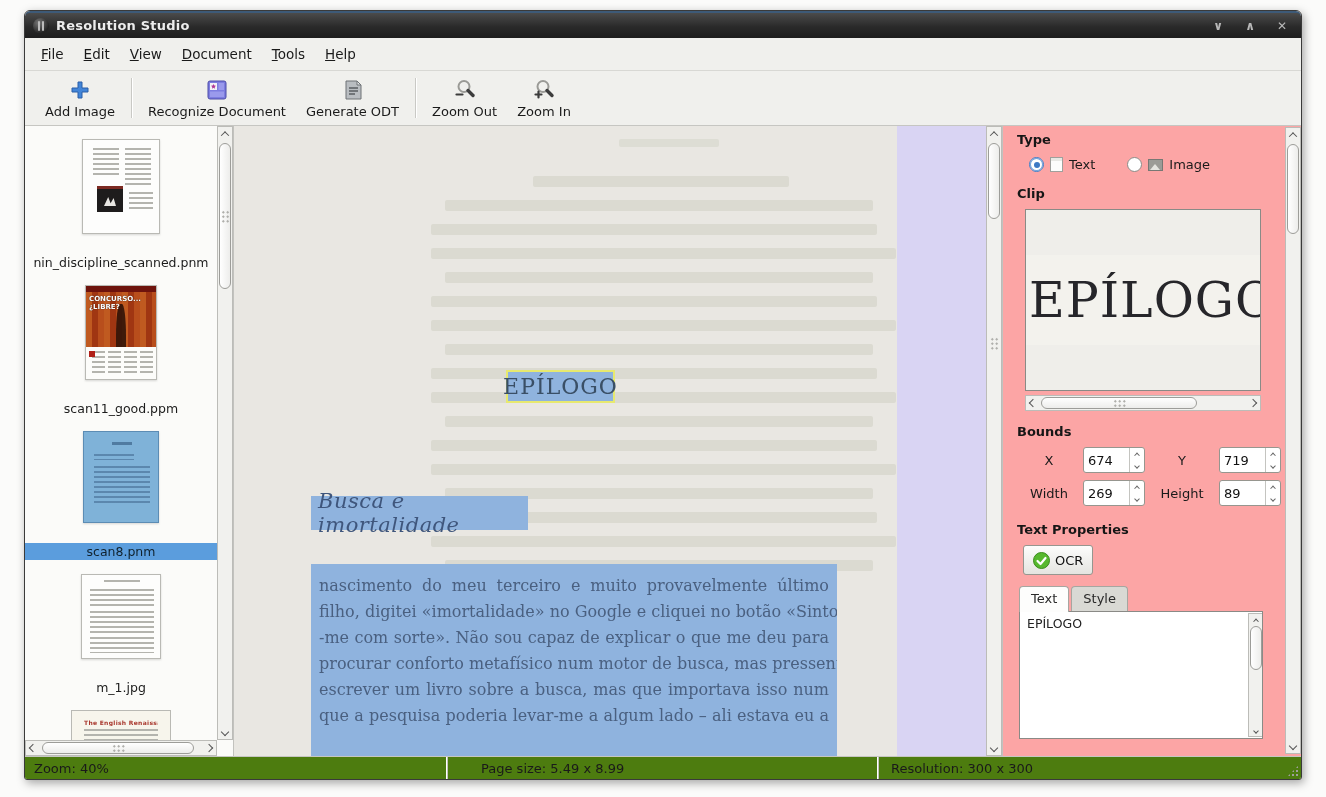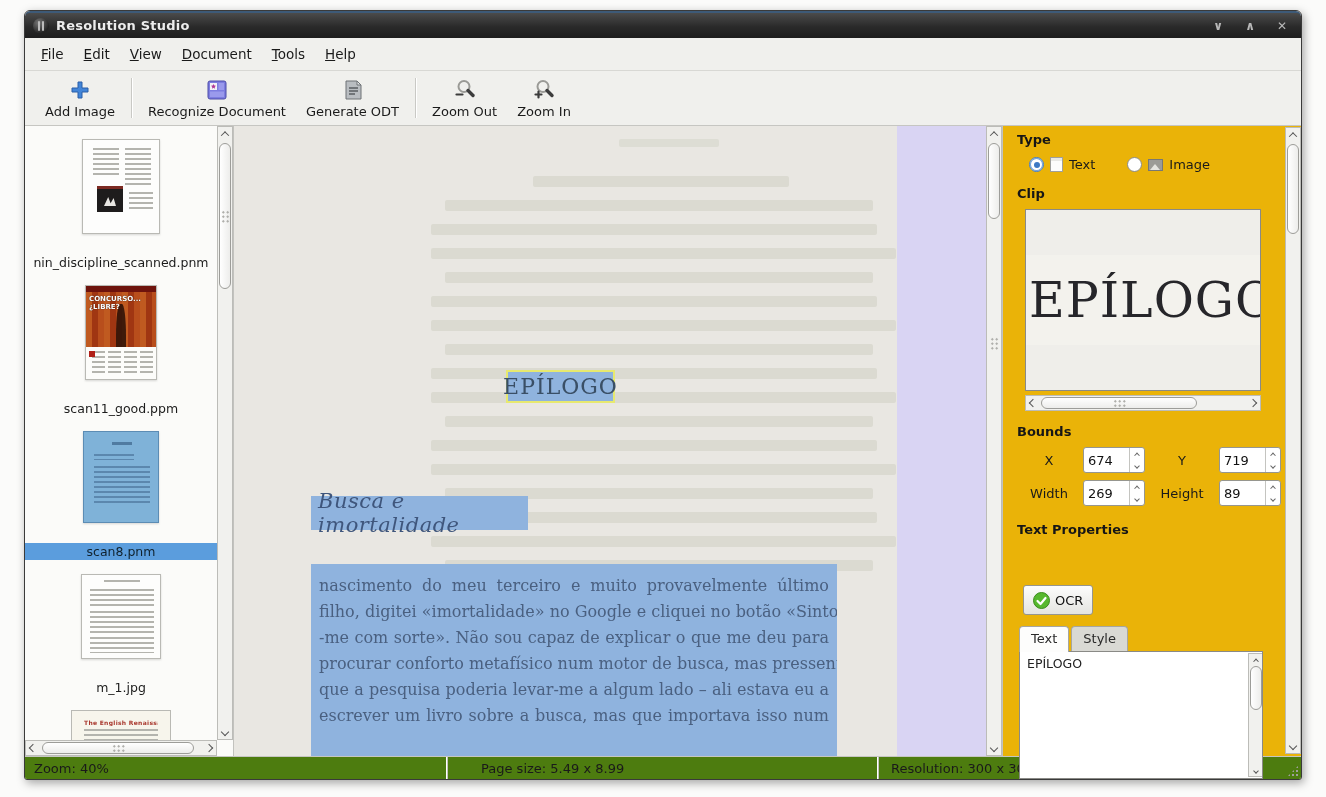--- a/index.html
+++ b/index.html
@@ -115,21 +115,21 @@
   .box-title { left:272px; top:244px; width:109px; height:33px; border:2px solid var(--highlight-border-selected,#e7e96f);
     font-family:"DejaVu Serif","Liberation Serif",serif; font-size:22px; color:#3a4f66; display:flex; align-items:center; justify-content:center; letter-spacing:1px; }
   .box-heading { left:77px; top:370px; width:217px; height:34px;
     font-family:"DejaVu Serif","Liberation Serif",serif; font-style:italic; font-size:21px; color:#3f567c; display:flex; align-items:center; padding-left:7px; letter-spacing:.5px; }
   .box-para { left:77px; top:438px; width:526px; bottom:0; padding:9px 8px 0 8px; overflow:hidden;
     font-family:"DejaVu Serif","Liberation Serif",serif; font-size:16px; color:#4a6080; }
   .para-line { line-height:26px; text-align:justify; text-align-last:justify; white-space:nowrap; }
   .para-line.first { padding-left:42px; }
 
   
-  .panel { flex:0 0 286px; position:relative; background:#eab308; border-left:1px solid #c2c2be; padding:6px 20px 0 14px; }
+  .panel { flex:0 0 286px; position:relative; background:#fca5a5; border-left:1px solid #c2c2be; padding:6px 20px 0 14px; }
   .sec-head { font-size:13px; font-weight:bold; color:#161616; margin-bottom:8px; }
   .radio-row { display:flex; align-items:center; margin:10px 0 14px 12px; gap:6px; }
   .radio { width:15px; height:15px; border-radius:50%; background:#fff; border:1px solid #8c8c88; position:relative; flex:0 0 15px; }
   .radio.on { border-color:#3d79c4; box-shadow:inset 0 0 0 1px #6fa0d8; }
   .radio.on::after { content:""; position:absolute; left:3.5px; top:3.5px; width:6px; height:6px; border-radius:50%; background:var(--accent-radio,#3d79c4); }
   .radio-label { font-size:13px; color:#1a1a1a; margin-right:26px; }
   .mini-doc { width:13px; height:15px; background:#fdfdfc; border:1px solid #a0a09c; box-shadow:inset 0 3px 0 #e8e8e4; }
   .mini-img { width:15px; height:12px; background:#9b9b97; border:1px solid #787874; position:relative; overflow:hidden; }
   .mini-img::after { content:""; position:absolute; left:1px; bottom:0; border-left:5px solid transparent; border-right:5px solid transparent; border-bottom:6px solid #e4e4e0; }
 
@@ -143,21 +143,21 @@
   .spin { height:26px; background:#fff; border:1px solid #96968f; border-radius:3px; display:flex; align-items:stretch; overflow:hidden; }
   .spin input { border:none; outline:none; width:100%; min-width:0; font-size:13px; padding:0 4px; font-family:inherit; background:transparent; color:#111; }
   .spin-btns { flex:0 0 15px; border-left:1px solid #c4c4c0; display:flex; flex-direction:column; }
   .spin-btns span { flex:1; display:flex; align-items:center; justify-content:center; }
   .spin .chev { width:4px; height:4px; border-width:1.4px; border-color:#666; }
 
   .engine-row { display:flex; align-items:center; gap:8px; margin:4px 0 10px 6px; }
   .combo { width:168px; height:30px; background:linear-gradient(#ffffff,#f2f2ef); border:1px solid #96968f; border-radius:3px; display:flex; align-items:center; }
   .combo .cval { flex:1; font-size:13px; color:#111; padding-left:8px; }
   .combo .cbtn { flex:0 0 24px; align-self:stretch; border-left:1px solid #c4c4c0; display:flex; align-items:center; justify-content:center; }
-  .ocr-btn { height:30px; padding:0 9px; background:linear-gradient(#fdfdfc,#e4e4e0); border:1px solid #96968f; border-radius:3px; display:flex; align-items:center; gap:5px; font-size:13px; color:#111;margin-top:40px; }
+  .ocr-btn { height:30px; padding:0 9px; background:linear-gradient(#fdfdfc,#e4e4e0); border:1px solid #96968f; border-radius:3px; display:flex; align-items:center; gap:5px; font-size:13px; color:#111; }
 
   .tabs { display:flex; margin-left:2px; margin-top:6px; }
   .tab { font-size:13px; padding:4px 11px 5px; border:1px solid #a6a6a0; border-bottom:none; border-radius:4px 4px 0 0; background:#d9d9d4; color:#2a2a2a; margin-right:2px; position:relative; top:1px; }
   .tab.active { background:#fdfdfc; font-weight:normal; z-index:2; padding-bottom:6px; }
   .textarea { position:relative; width:244px; height:128px; background:#fff; border:1px solid #8a8a86; margin-left:2px; overflow:hidden; z-index:1; }
   .textarea .tval { font-size:12.5px; color:#222; padding:4px 7px; }
   .ta-scroll { position:absolute; right:1px; top:1px; bottom:1px; width:13px; }
 
   .panel-scroll { position:absolute; right:2px; top:1px; bottom:2px; width:14px; }
 
@@ -345,22 +345,22 @@
             <div></div>
             <div></div>
         </div>
         <div class="ocr-box box-title">EPÍLOGO</div>
         <div class="ocr-box box-heading">Busca e imortalidade</div>
         <div class="ocr-box box-para">
           <div class="para-line">nascimento do meu terceiro e muito provavelmente último</div>
           <div class="para-line">filho, digitei «imortalidade» no Google e cliquei no botão «Sinto-</div>
           <div class="para-line">-me com sorte». Não sou capaz de explicar o que me deu para</div>
           <div class="para-line">procurar conforto metafísico num motor de busca, mas pressenti</div>
+          <div class="para-line">escrever um livro sobre a busca, mas que importava isso num</div>
           <div class="para-line">que a pesquisa poderia levar-me a algum lado – ali estava eu a</div>
-          <div class="para-line">escrever um livro sobre a busca, mas que importava isso num</div>
         </div>
       </div>
       <div class="canvas-void"></div>
       <div class="sb sb-v" style="right:0; top:0; bottom:0;">
         <div class="sb-btn">
             <span class="chev up"></span>
           </div>
         <div class="sb-track">
           <div class="sb-thumb" style="top:2px; height:76px;"></div>
           <div class="grip" style="position:absolute; left:3px; top:196px;"></div>

